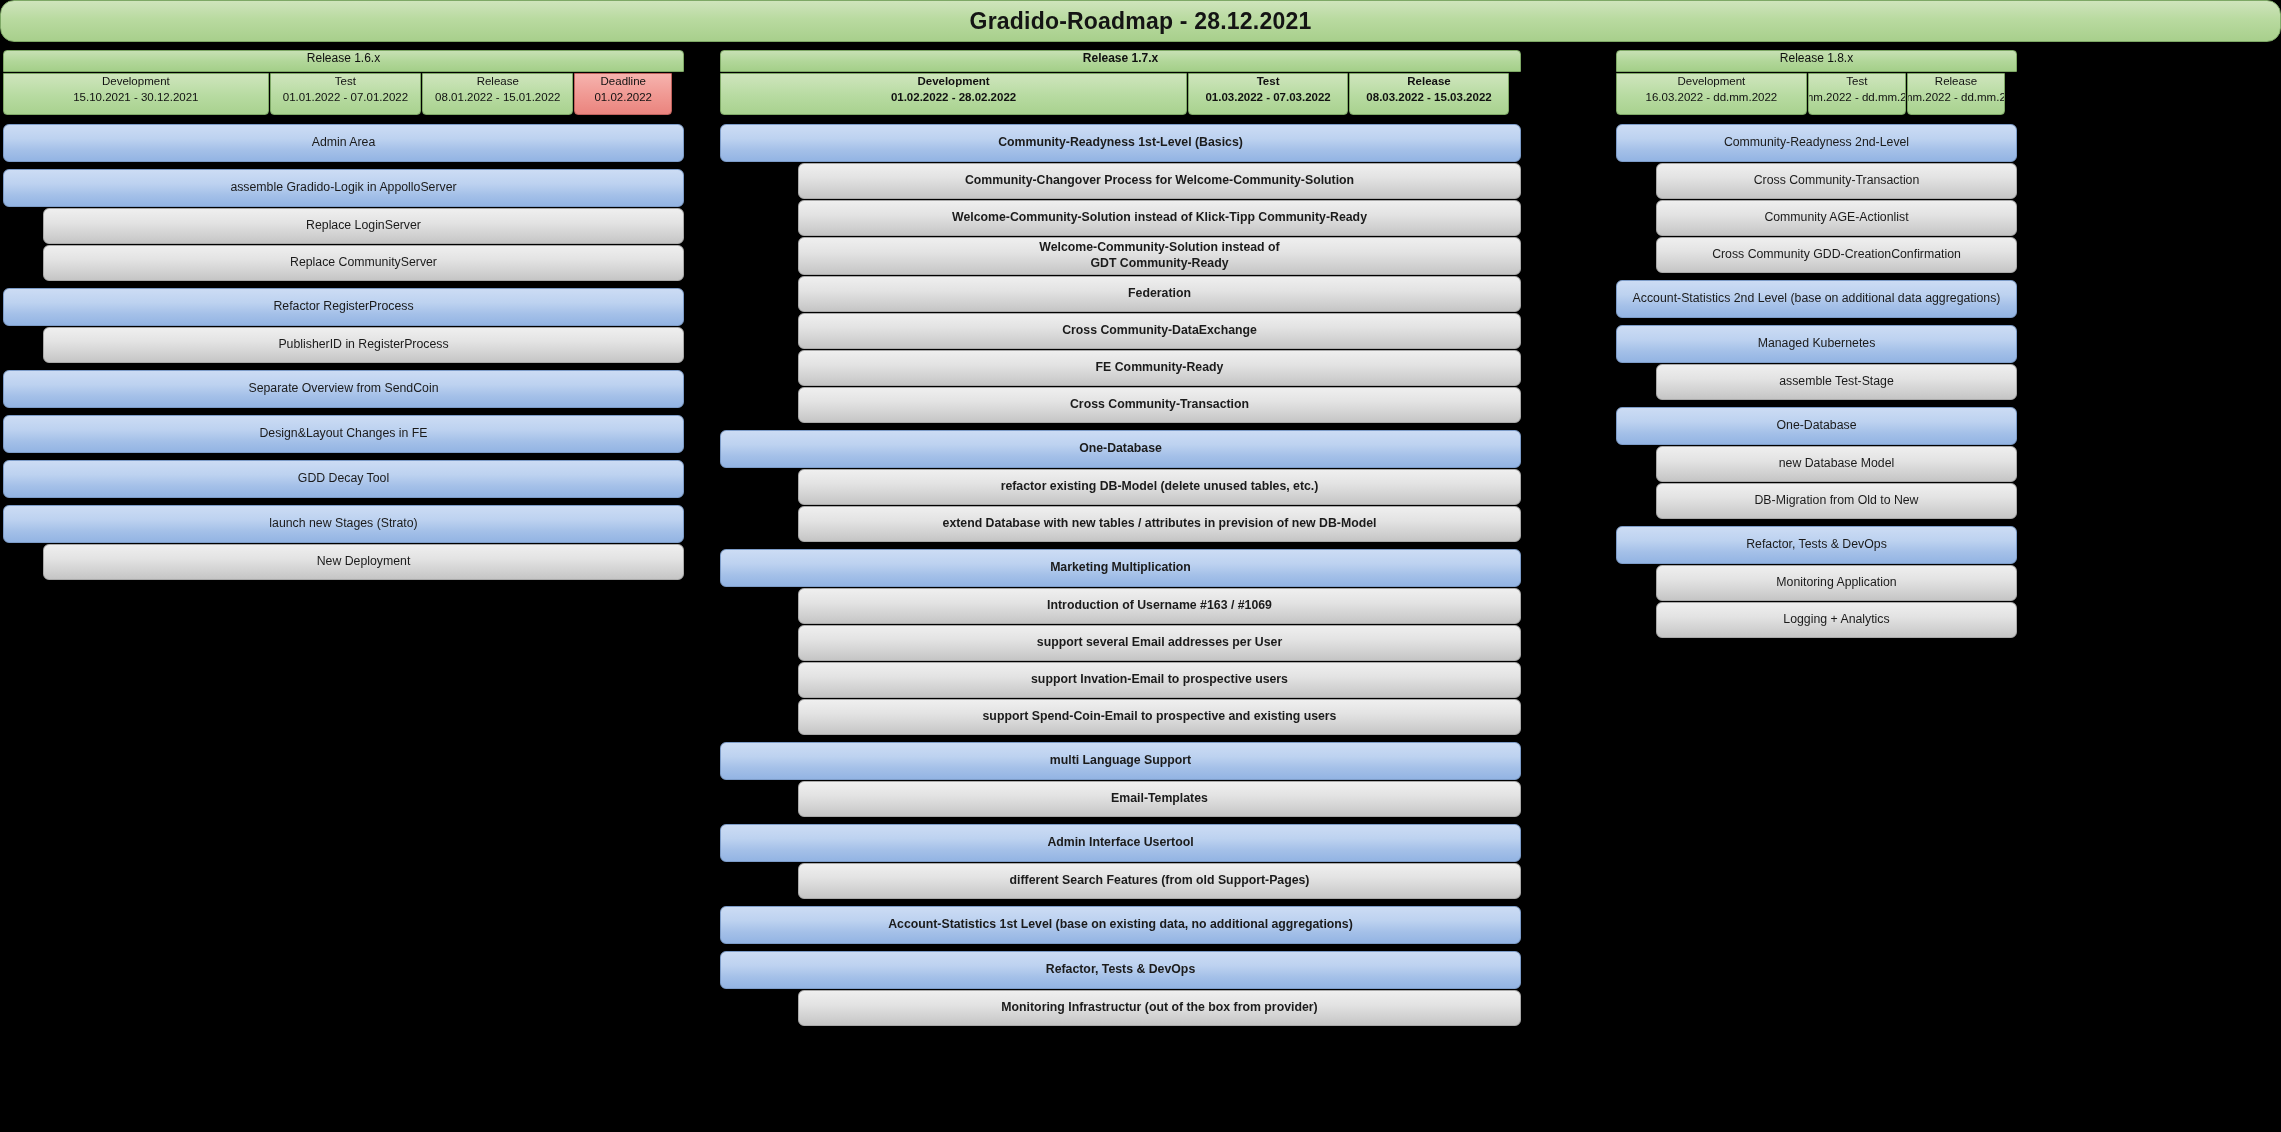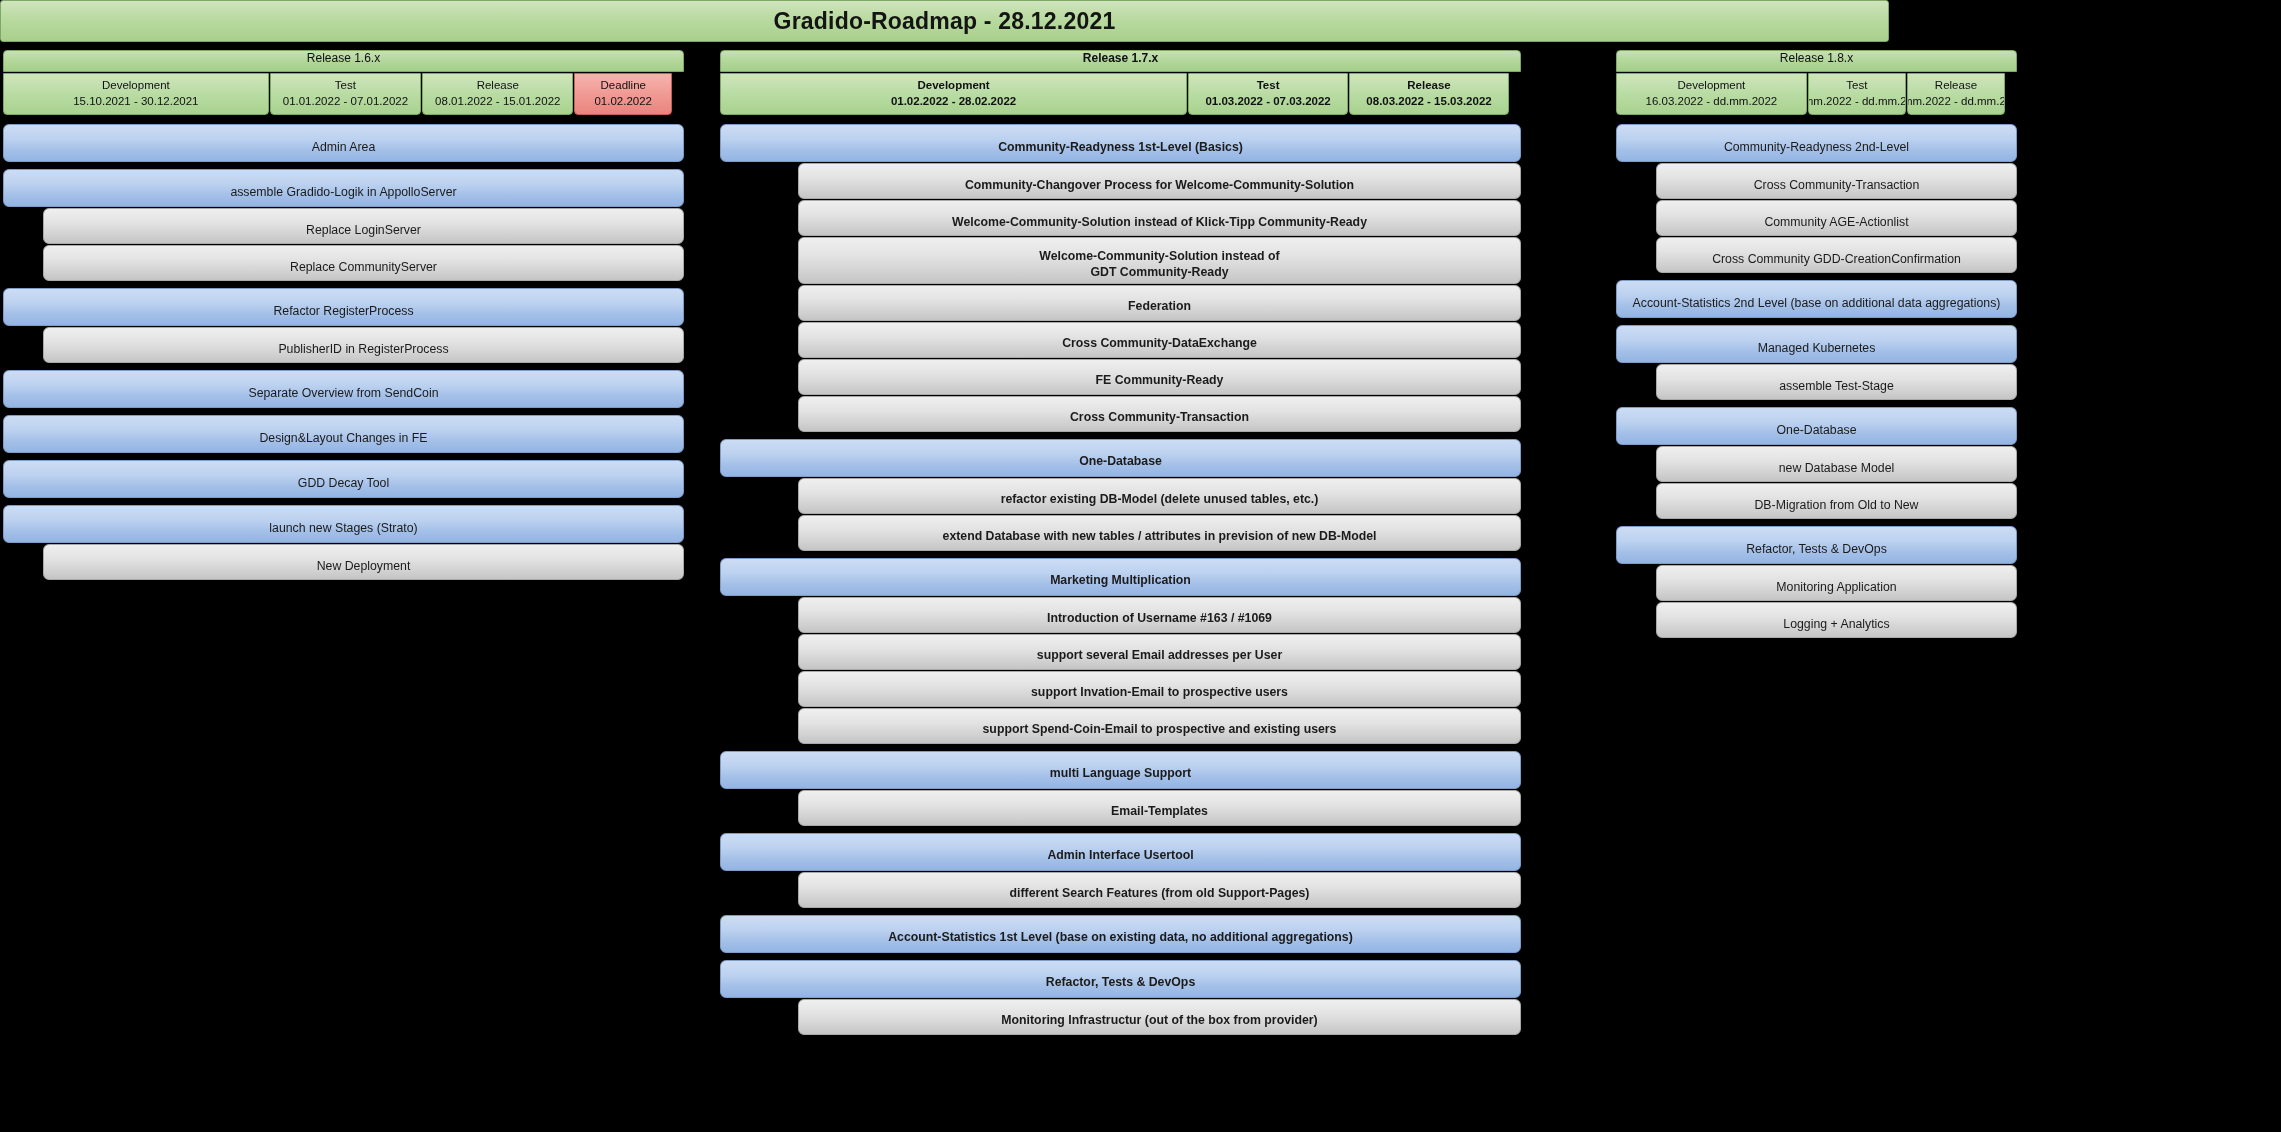--- a/index.html
+++ b/index.html
@@ -8,24 +8,24 @@
     height: 1132px;
     background: #000000;
     font-family: "Liberation Sans", sans-serif;
     overflow: hidden;
   }
 
   
   .title-bar {
     position: absolute;
     left: 0; top: 0;
-    width: 1889px; height: 42px;
+    width: 2281px; height: 42px;
     background: linear-gradient(to bottom, #cfe4bc 0%, #b9daa0 45%, #a8cf8c 100%);
     border: 1px solid #7ea866;
-    border-radius: 3px;
+    border-radius: 14px;
     display: flex;
     align-items: center;
     justify-content: center;
   }
   .title-bar .title-text {
     font-size: 23px;
     font-weight: bold;
     color: #141414;
     letter-spacing: 0.2px;
   }
@@ -61,21 +61,20 @@
     margin-top: 1px;
   }
   .phase {
     height: 42px;
     background: linear-gradient(to bottom, #cfe5bd 0%, #b7dba1 55%, #a9d28f 100%);
     border: 1px solid #7ea866;
     border-radius: 0 0 4px 4px;
     display: flex;
     flex-direction: column;
     align-items: center;
-    justify-content: center;
     font-size: 11.5px;
     line-height: 1.35;
     color: #111;
     margin-right: 1px;
     box-shadow: 1px 1px 1px rgba(0,0,0,0.45);
     overflow: hidden;
     white-space: nowrap;
   }
   .phase:last-child { margin-right: 12px; }
   .phase.deadline {
@@ -124,21 +123,21 @@
 
   .task.sub {
     width: calc(100% - 78px);
     margin-left: 78px;
     min-height: 36px;
     margin-top: 1px;
     background: linear-gradient(to bottom, #efefef 0%, #e3e3e3 40%, #d2d2d2 75%, #c5c5c5 100%);
     border: 1px solid #a9a9a9;
   }
 
-  .task .label { display: block; white-space: pre-line; margin-top: 9px; }
+  .task .label { display: block; white-space: pre-line; }
 
   
   #col-2 .task.sub { width: calc(100% - 40px); margin-left: 40px; }
   #col-0 .task.sub { width: calc(100% - 40px); margin-left: 40px; justify-content: center; }
 </style>
 </head>
 <body>
 
 <div class="title-bar">
   <span class="title-text">Gradido-Roadmap - 28.12.2021</span>

